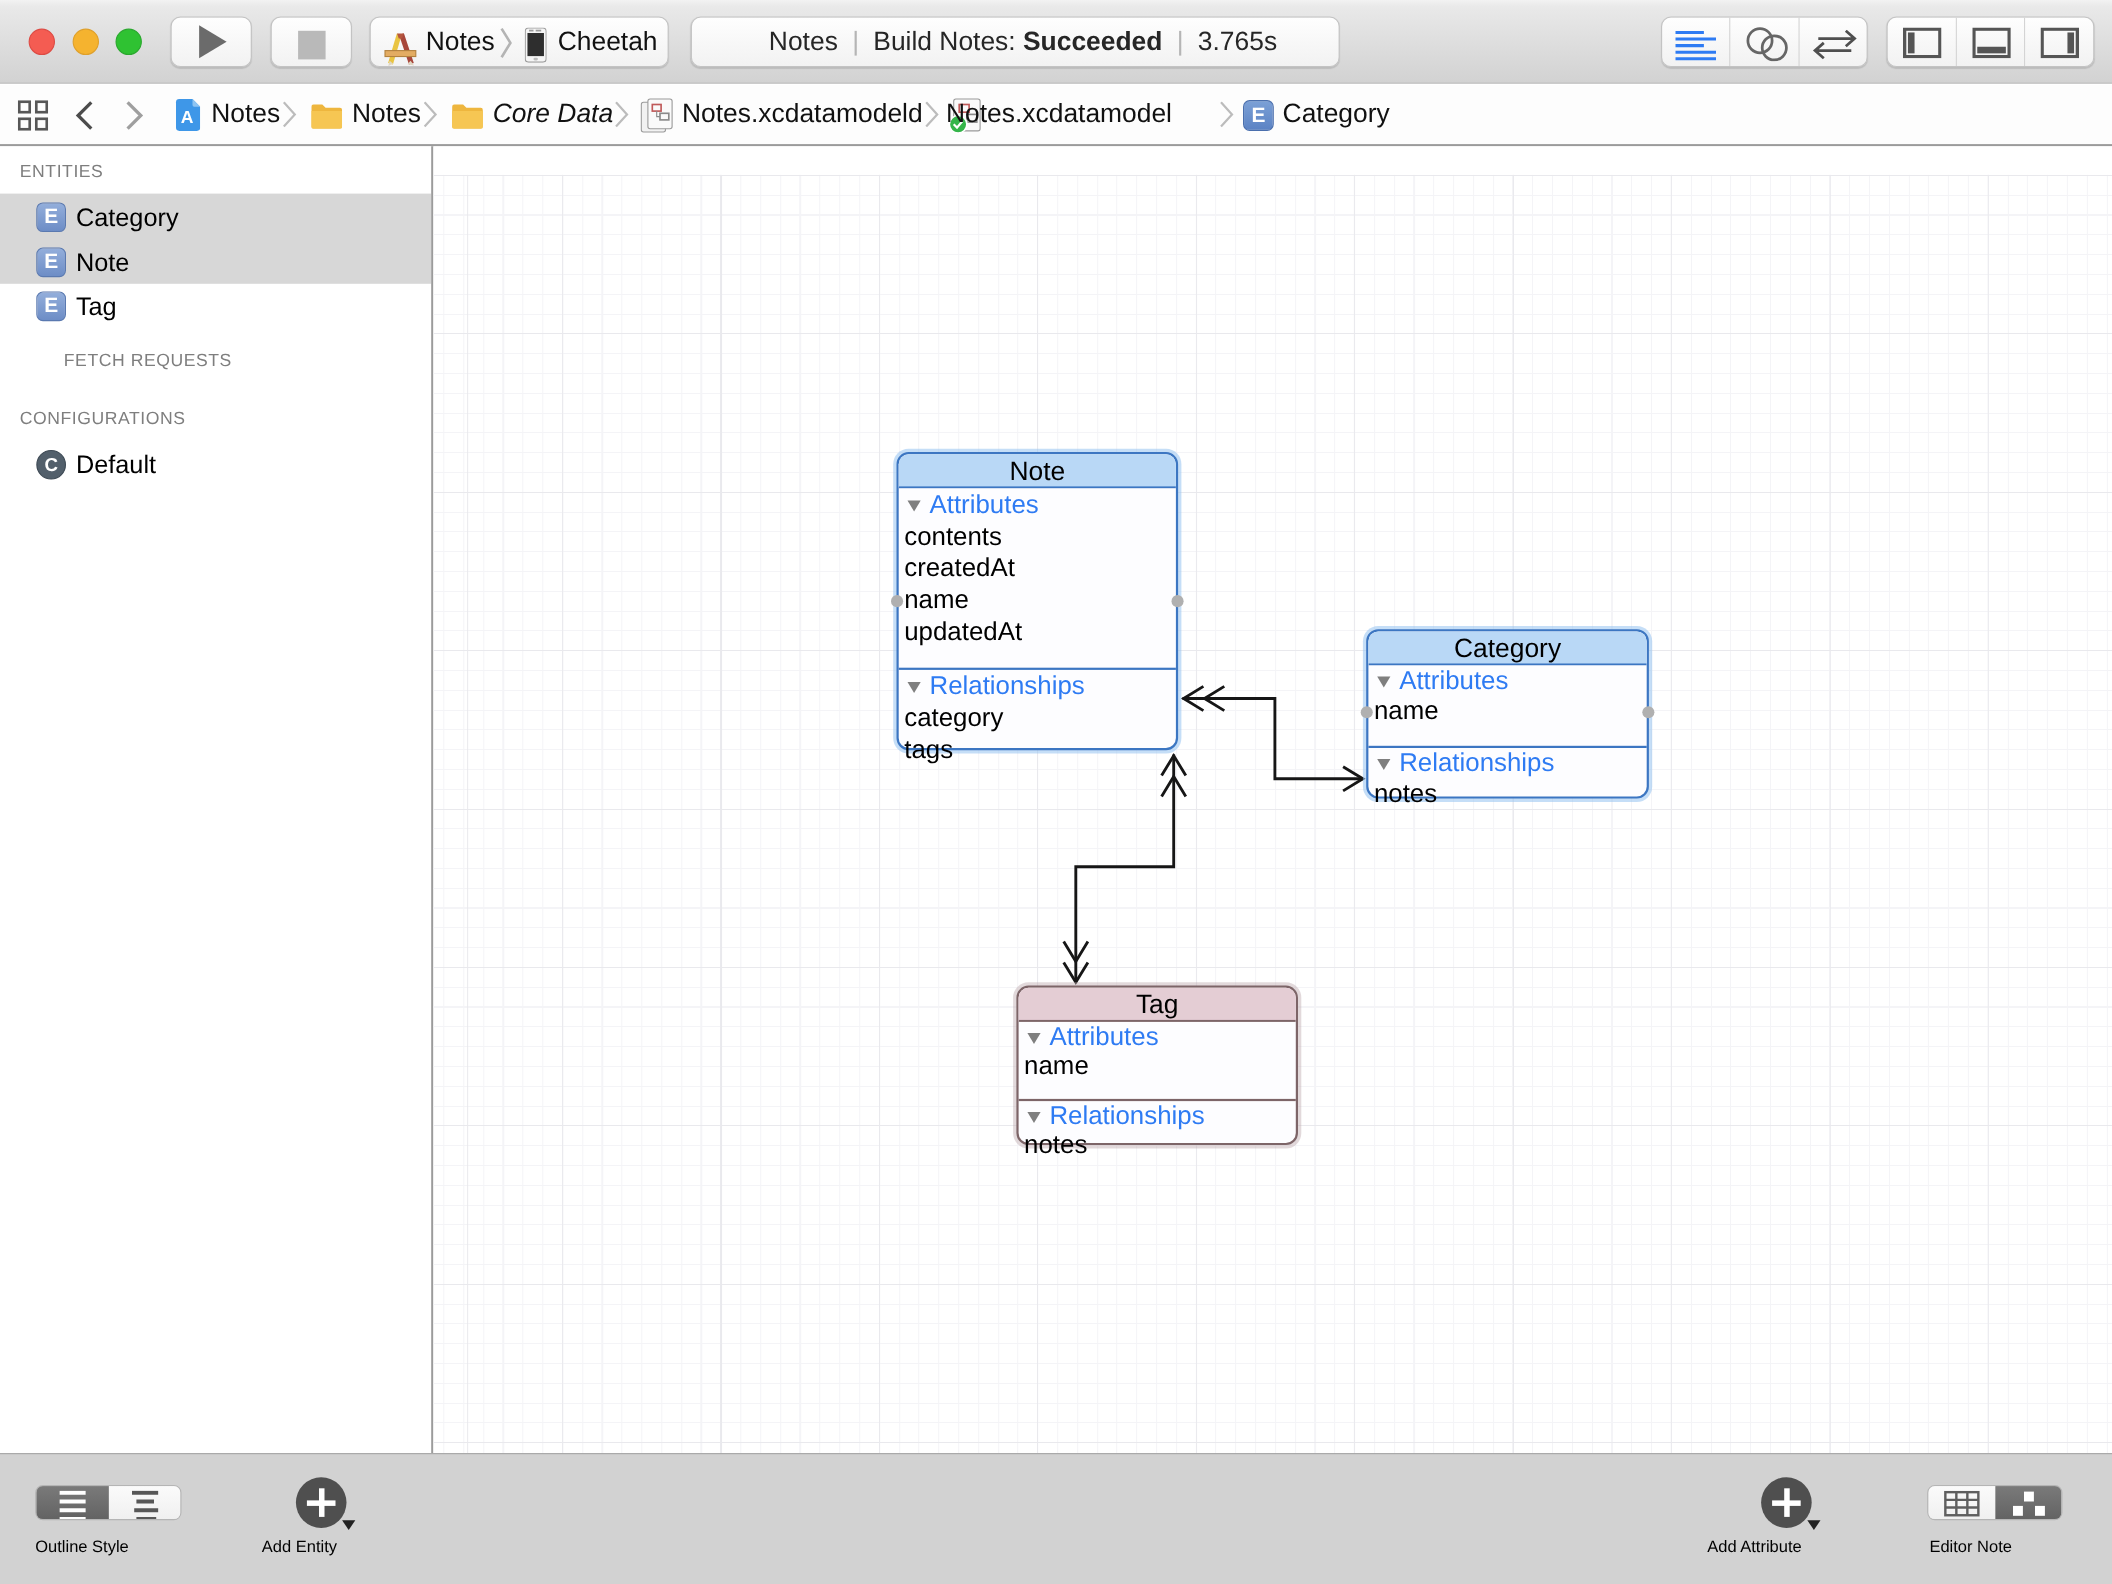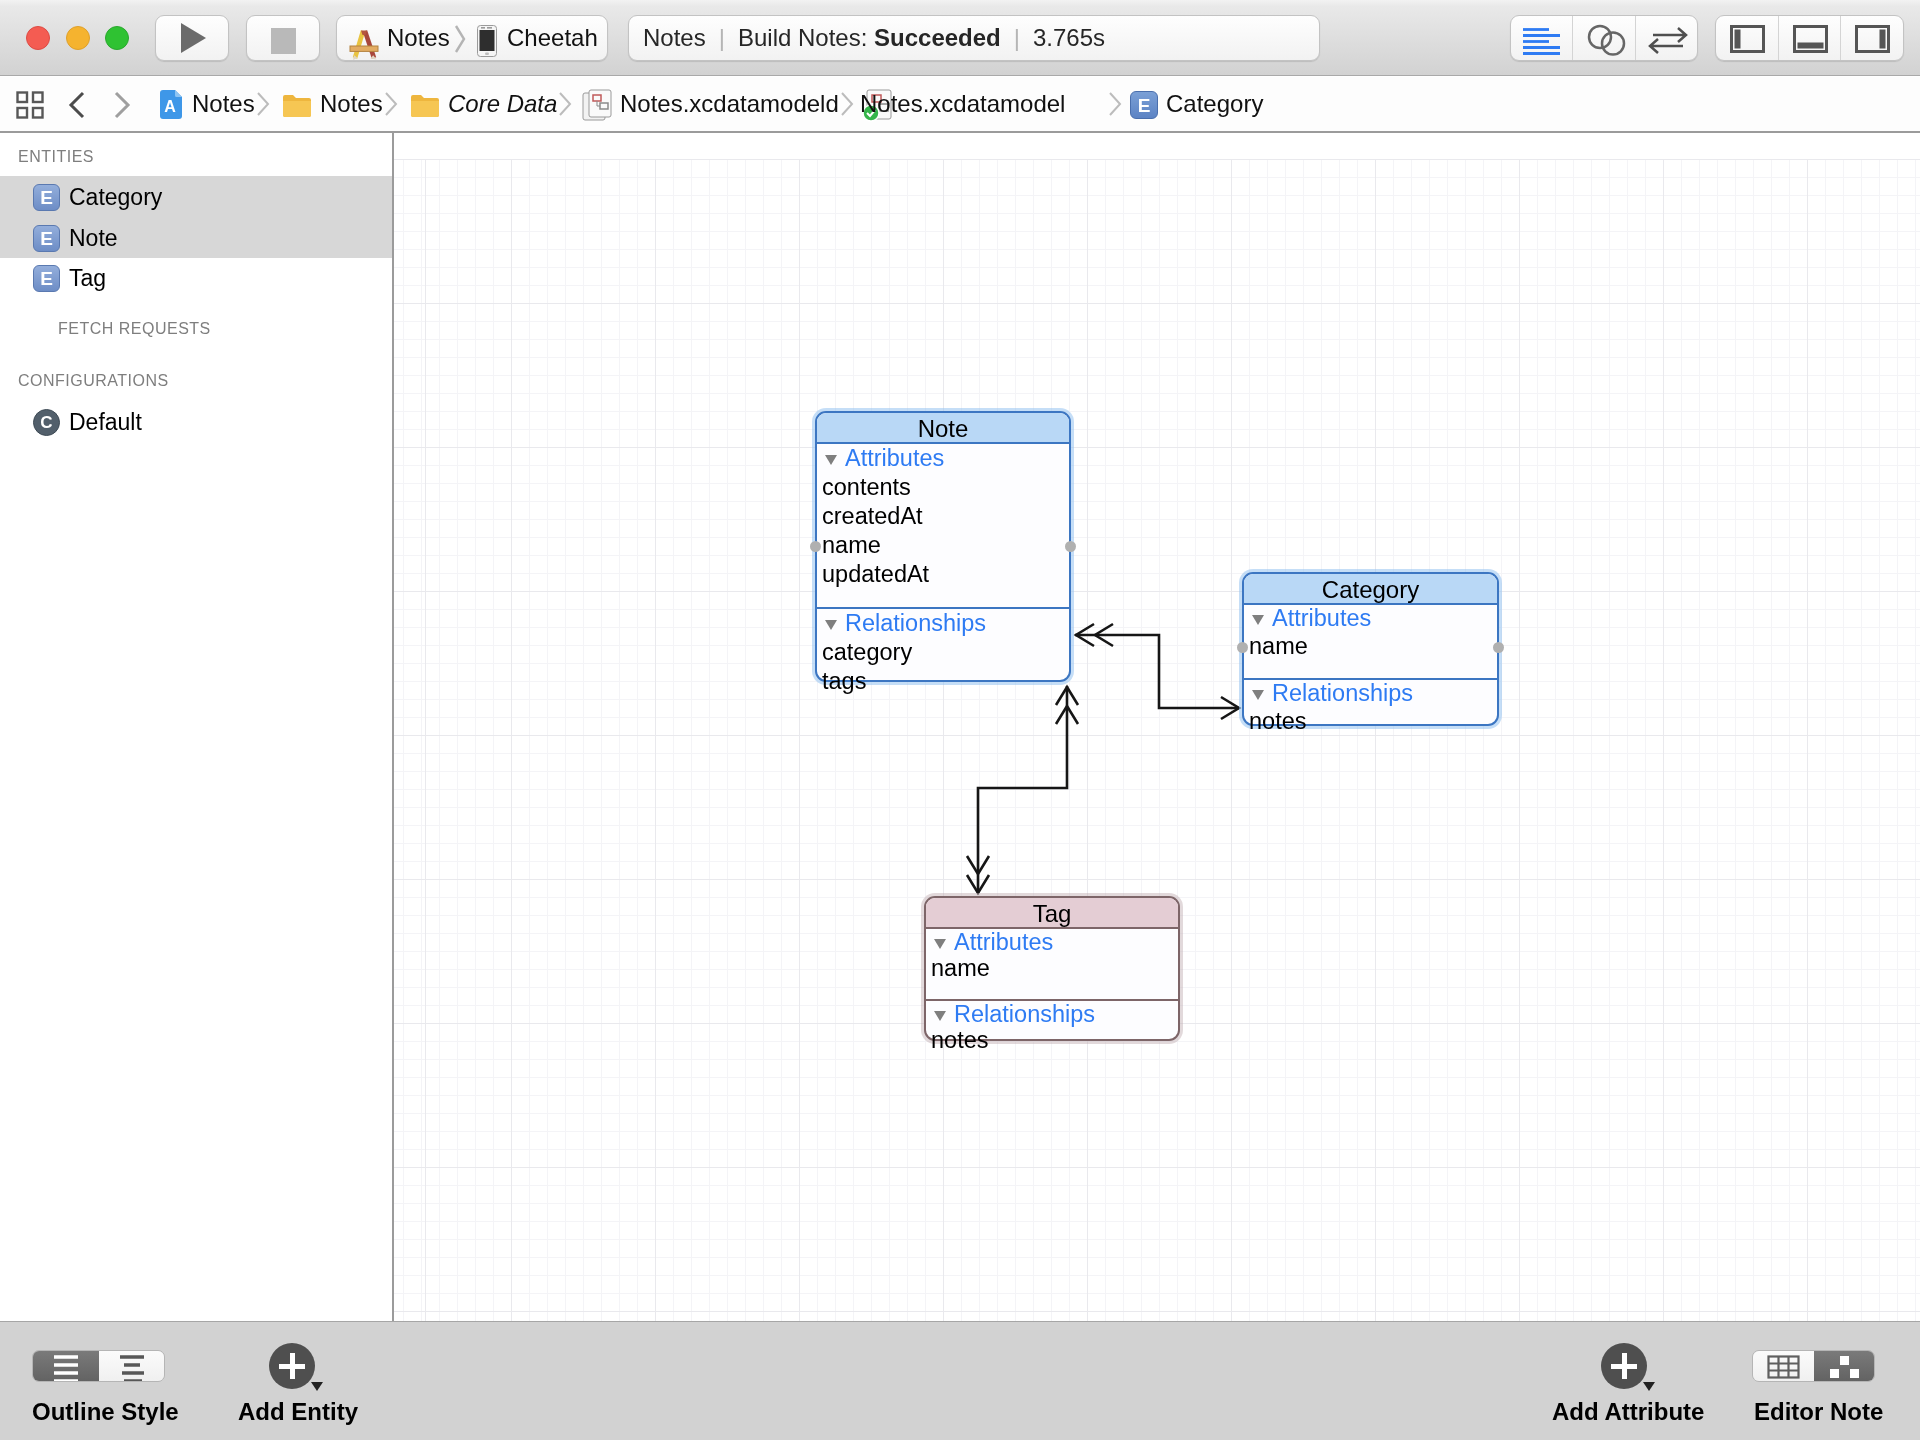--- a/index.html
+++ b/index.html
@@ -16,21 +16,21 @@
 #tl-y { left:66px; background:#f5b32f; border:1px solid #dfa02b; }
 #tl-g { left:105px; background:#2fc232; border:1px solid #2aa82e; }
 .tbtn { top:15px; height:46px; background:linear-gradient(180deg,#fefefe,#f2f2f2);
   border:1px solid #c3c3c3; border-radius:9px; box-shadow:0 1px 1px rgba(0,0,0,.12); }
 #btn-play { left:155px; width:74px; }
 #btn-play .tri { position:absolute; left:25px; top:7px; width:0; height:0;
   border-left:25px solid #6b6b6b; border-top:15px solid transparent; border-bottom:15px solid transparent; }
 #btn-stop { left:246px; width:74px; }
 #btn-stop .sq { position:absolute; left:24px; top:12px; width:25px; height:26px; background:#b9b9b9; }
 #scheme { left:336px; width:272px; }
-#status { left:628px; width:692px; text-align:left; padding-left:14px; color:#262626; font-size:24px; line-height:44px; }
+#status { left:628px; width:590px; text-align:center; padding-left:14px; color:#262626; font-size:24px; line-height:44px; }
 #status .sep { color:#b5b5b5; padding:0 13px; }
 .schtxt { position:absolute; top:0; font-size:24px; line-height:44px; color:#111; }
 
 .seg3 { top:15px; height:46px; background:linear-gradient(180deg,#fefefe,#f2f2f2);
   border:1px solid #c3c3c3; border-radius:9px; box-shadow:0 1px 1px rgba(0,0,0,.12); display:flex; }
 #edseg { left:1510px; width:188px; }
 #pnseg { left:1715px; width:189px; }
 .seg3 .s { flex:1; position:relative; }
 .seg3 .s + .s { border-left:1px solid #d4d4d4; }
 
@@ -77,21 +77,21 @@
 .ent .row { height:29px; line-height:29px; font-size:23.5px; color:#000; white-space:nowrap; }
 .ent.rc .row { height:27.5px; line-height:27.5px; }
 .ent.rt .row { height:26px; line-height:26px; }
 .ent .row.hdr { color:#2e7bf3; }
 .ent .row.hdr .tri { display:inline-block; width:0; height:0; border-top:10px solid #7f7f7f;
   border-left:6px solid transparent; border-right:6px solid transparent; margin:0 8px 1px 3px; }
 .handle { position:absolute; width:11px; height:11px; border-radius:50%; background:#b0b0b0; }
 
 
 #bottombar { left:0; top:1321px; width:1920px; height:119px; background:#d2d2d2; border-top:1px solid #a6a6a6; }
-.blabel { position:absolute; top:76px; font-size:24px; color:#000;font-weight:bold; }
+.blabel { position:absolute; top:76px; font-size:15px; color:#000; }
 .seg2 { position:absolute; top:28px; height:32px; border-radius:7px; overflow:hidden; display:flex;
   border:1px solid #b5b5b5; }
 .seg2 .sg { width:50%; height:100%; position:relative; }
 .sg.dark { background:linear-gradient(180deg,#7a7a7a,#636363); }
 .sg.lite { background:linear-gradient(180deg,#fbfbfb,#f0f0f0); }
 .addbtn { position:absolute; top:21px; width:46px; height:46px; border-radius:50%;
   background:#4f4f4f; }
 .addbtn:before { content:""; position:absolute; left:10px; top:20.5px; width:26px; height:5px; background:#fff; }
 .addbtn:after { content:""; position:absolute; left:20.5px; top:10px; width:5px; height:26px; background:#fff; }
 .ddtri { position:absolute; width:0; height:0; border-top:9px solid #222;

